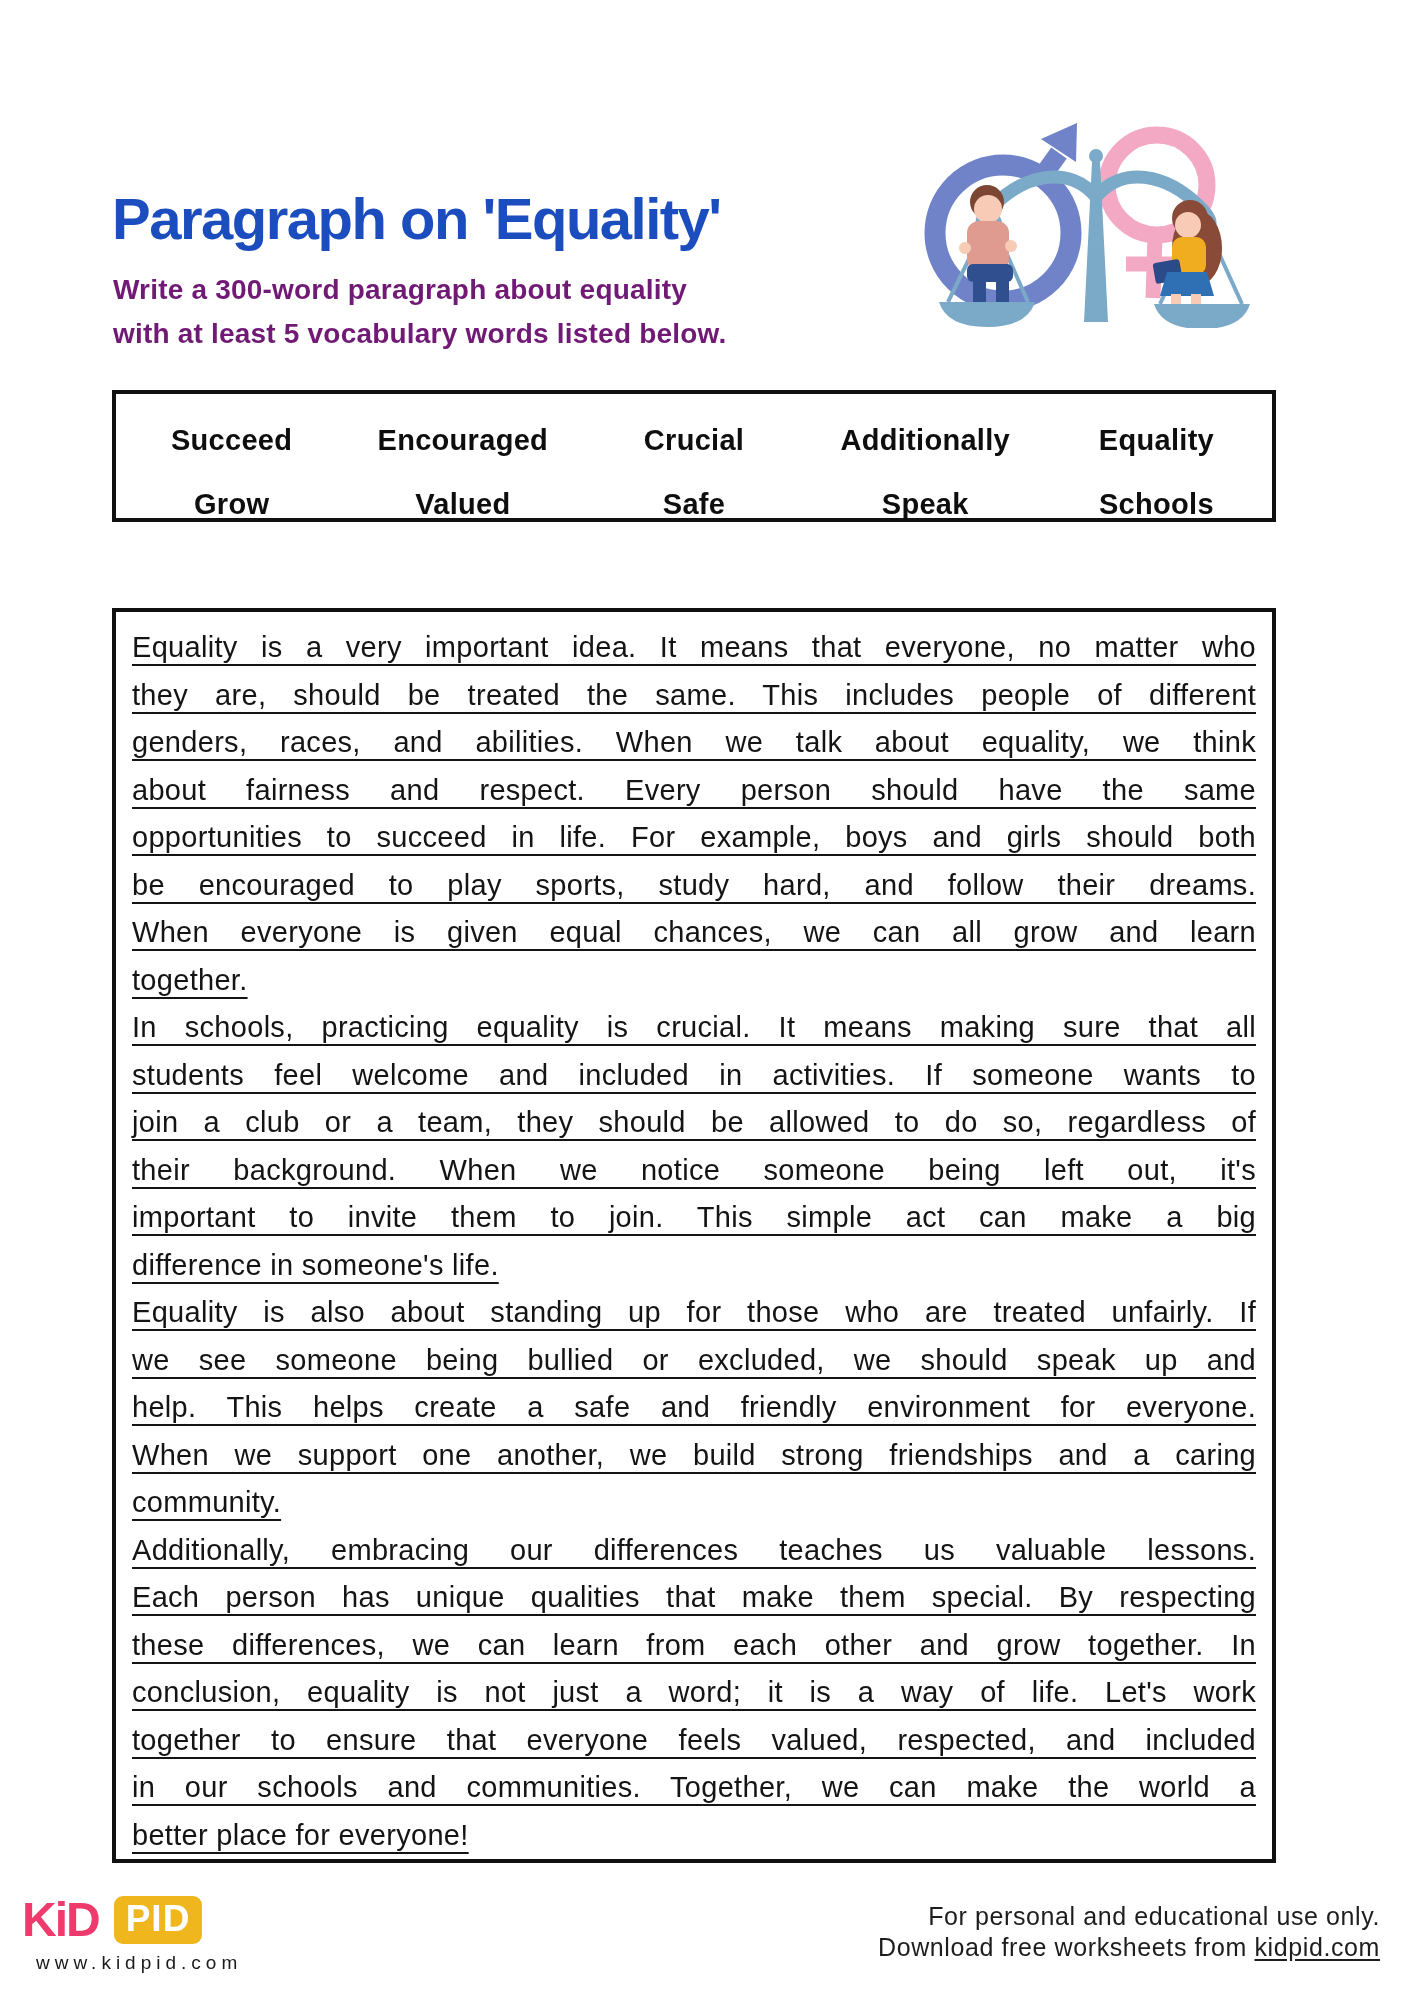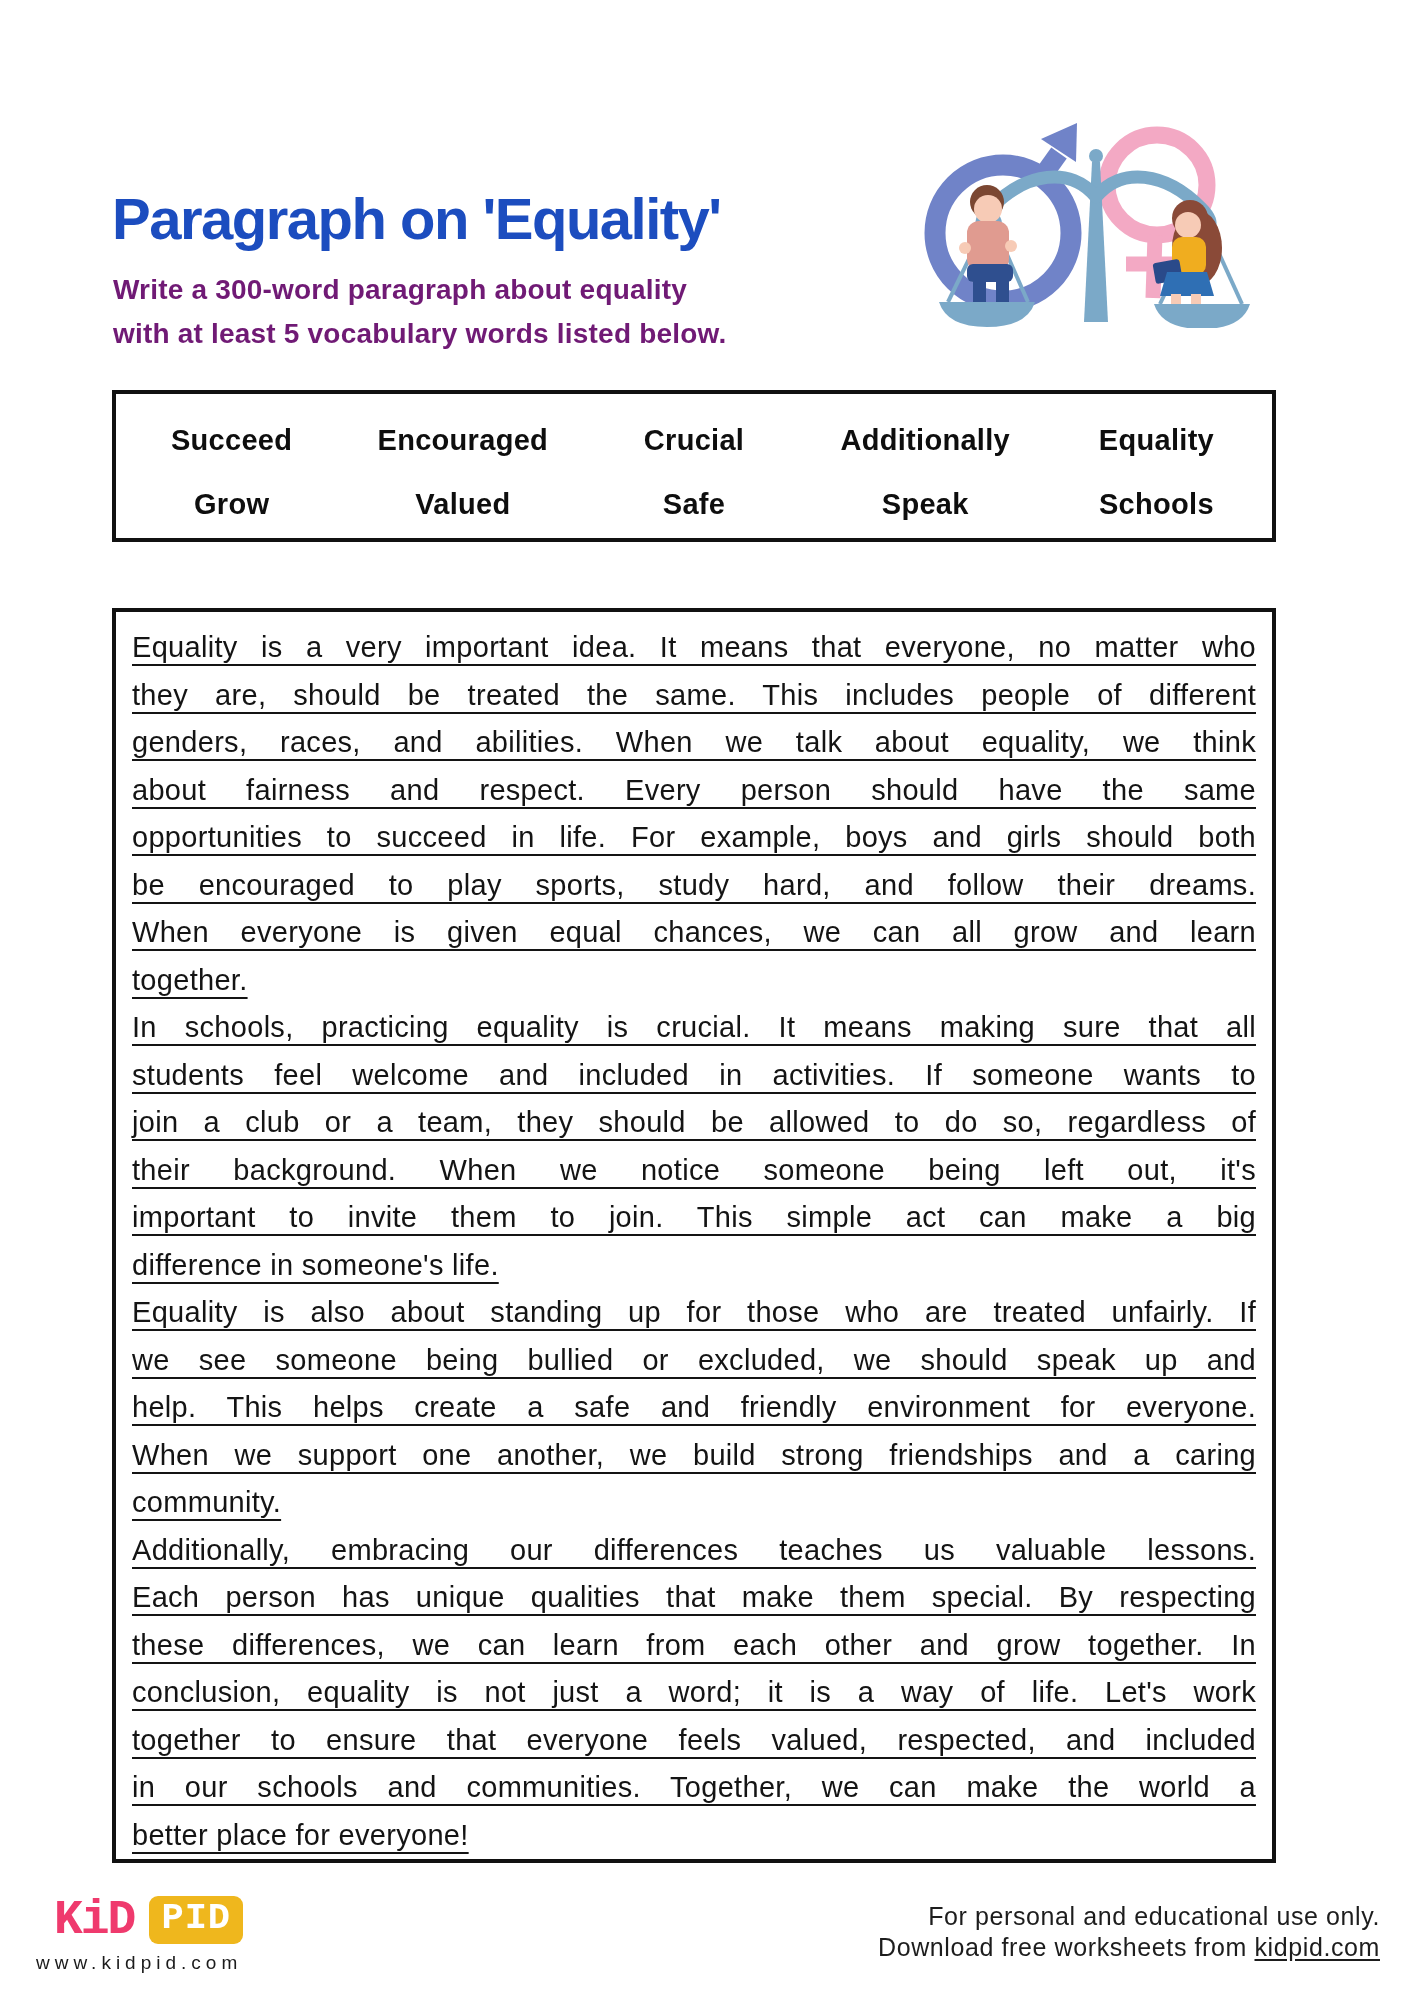--- a/index.html
+++ b/index.html
@@ -14,21 +14,21 @@
     color:#1c4dbf;white-space:nowrap;margin-top:29px;
   }
   .subtitle{
     position:absolute;left:113px;top:268px;width:700px;
     font-size:28px;font-weight:700;line-height:44px;letter-spacing:.2px;color:#701a75;
   }
   
   .illus{position:absolute;left:905px;top:96px;width:380px;height:232px;}
   
   .vocab-box{
-    position:absolute;left:112px;top:390px;width:1164px;height:152px;
+    position:absolute;left:112px;top:390px;width:1164px;height:132px;
     border:4px solid #111;box-sizing:border-box;padding-top:14px;
   }
   .vocab-row{display:flex;width:100%;}
   .vocab-cell{
     flex:1;text-align:center;height:64px;line-height:64px;
     font-size:29px;font-weight:700;color:#0e0e0e;letter-spacing:.3px;
   }
   
   .essay-box{
     position:absolute;left:112px;top:608px;width:1164px;height:1255px;
@@ -36,21 +36,21 @@
   }
   .line{
     height:47.5px;line-height:47.5px;
     font-size:29px;font-weight:400;letter-spacing:.3px;color:#141414;
     text-decoration:underline;text-decoration-thickness:2px;text-underline-offset:7px;
     white-space:nowrap;overflow:visible;
   }
   .line.just{text-align:justify;text-align-last:justify;white-space:normal;}
   .line.end{text-align:left;}
   
-  .logo{position:absolute;left:54px;top:1896px;display:flex;align-items:flex-start;font-family:Liberation Mono, monospace;}
+  .logo{position:absolute;left:22px;top:1896px;display:flex;align-items:flex-start;}
   .logo-kid{font-size:48px;font-weight:800;letter-spacing:-2px;color:#ef3a6d;line-height:1;}
   .logo-pid{
     margin-left:15px;background:#efb71d;border-radius:9px;padding:4px 12px 7px 12px;
     font-size:37px;font-weight:800;letter-spacing:1px;color:#ffffff;line-height:1;
   }
   .logo-url{
     position:absolute;left:36px;top:1952px;
     font-size:19px;font-weight:500;letter-spacing:5px;color:#1b1b1b;
   }
   .footer-note{

